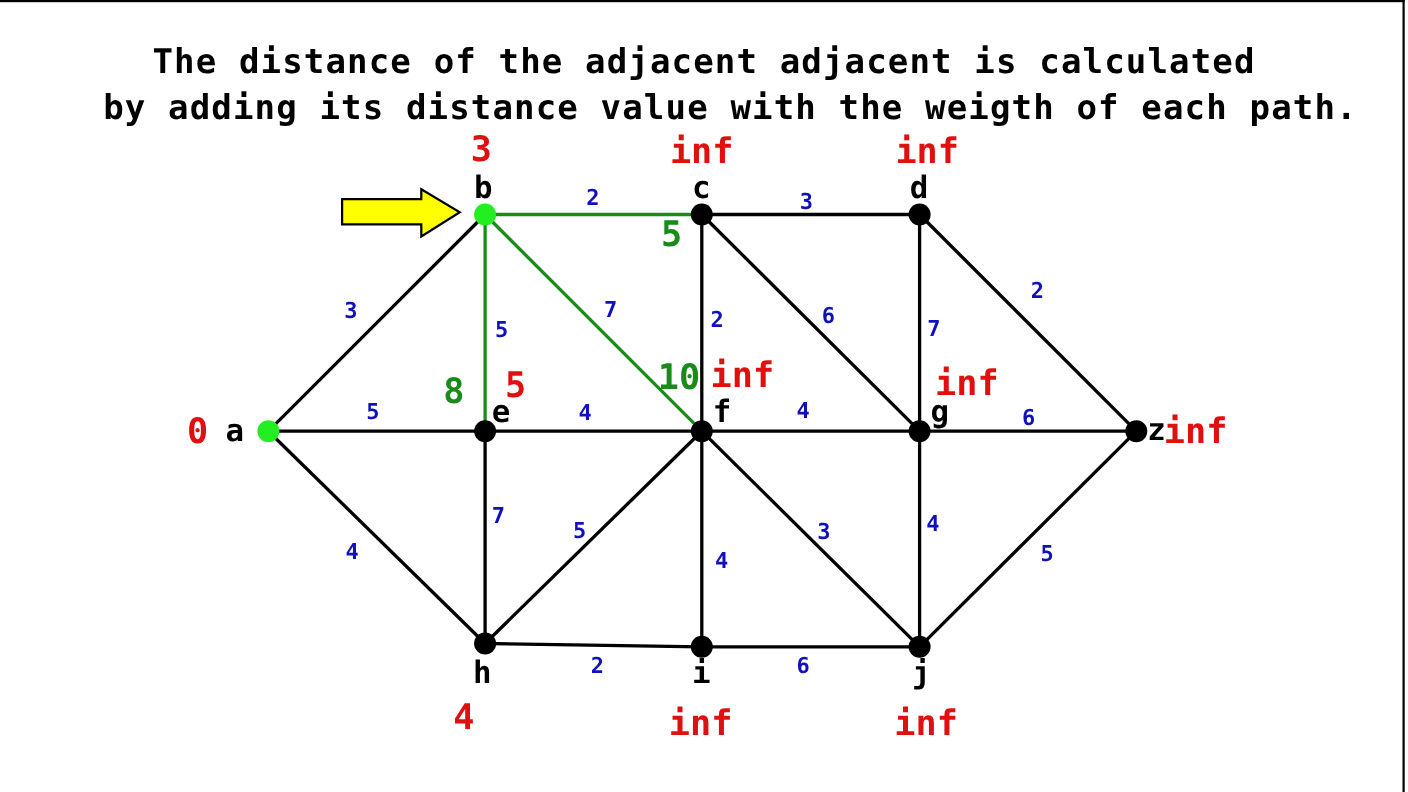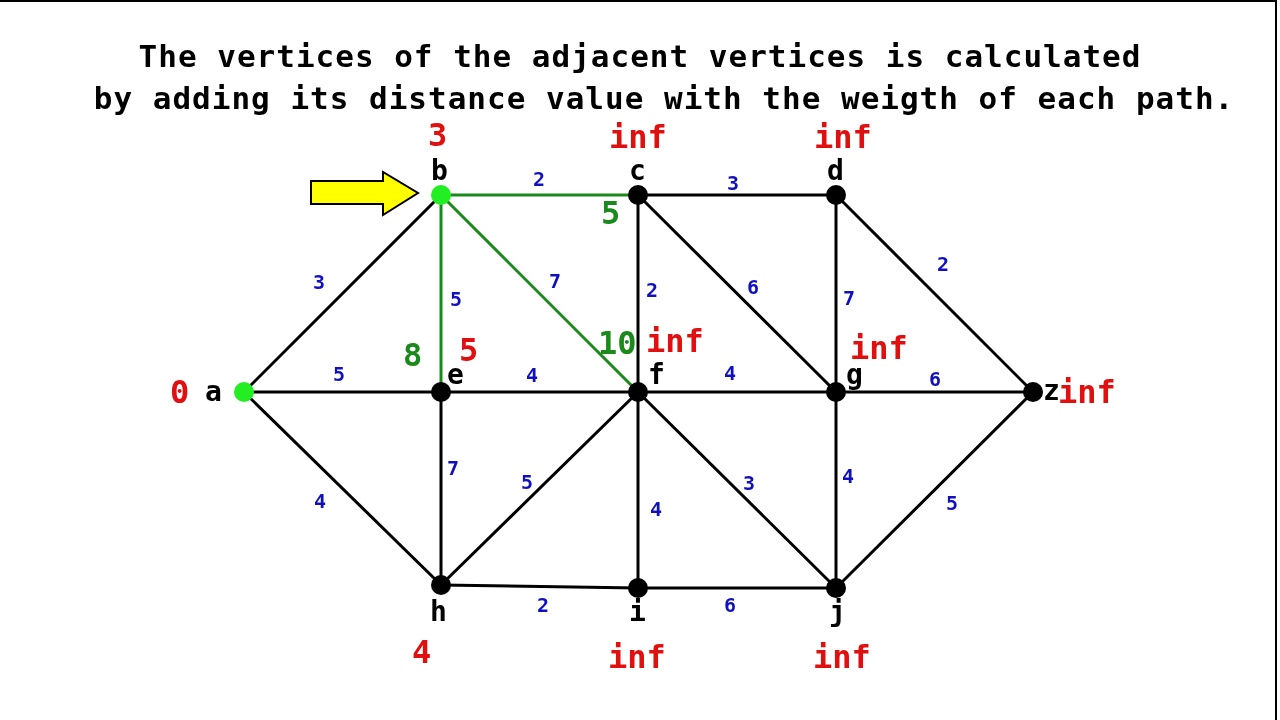--- a/index.html
+++ b/index.html
@@ -9,21 +9,21 @@
   #title1 { top:38px; }
   #title2 { top:80px;margin-left:24px; }
   svg.graph { position:absolute; left:0; top:0; }
   svg text { font-family:"DejaVu Sans Mono", "Liberation Mono", monospace; font-weight:bold; }
 </style>
 </head>
 <body>
 
 <div class="frame"></div>
 
-<div class="title" id="title1">The vertices of the adjacent vertices is calculated</div>
+<div class="title" id="title1">The distance of the adjacent adjacent is calculated</div>
 <div class="title" id="title2">by adding its distance value with the weigth of each path.</div>
 
 <svg class="graph" width="1280" height="720" viewBox="0 0 1280 720">
 
   <g stroke="#000" stroke-width="3" fill="none">
     <line x1="244" y1="392" x2="441" y2="195"></line>
     <line x1="244" y1="392" x2="441" y2="392"></line>
     <line x1="244" y1="392" x2="441" y2="585"></line>
     <line x1="638" y1="195" x2="836" y2="195"></line>
     <line x1="638" y1="195" x2="638" y2="392"></line>

